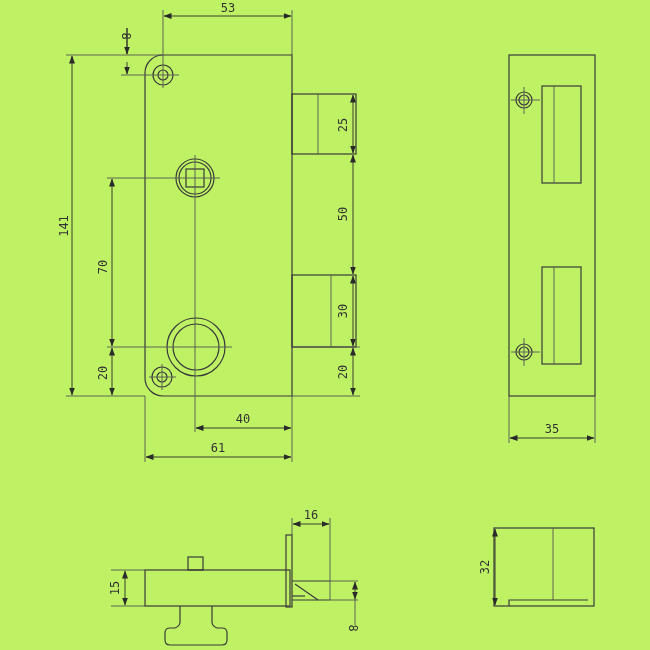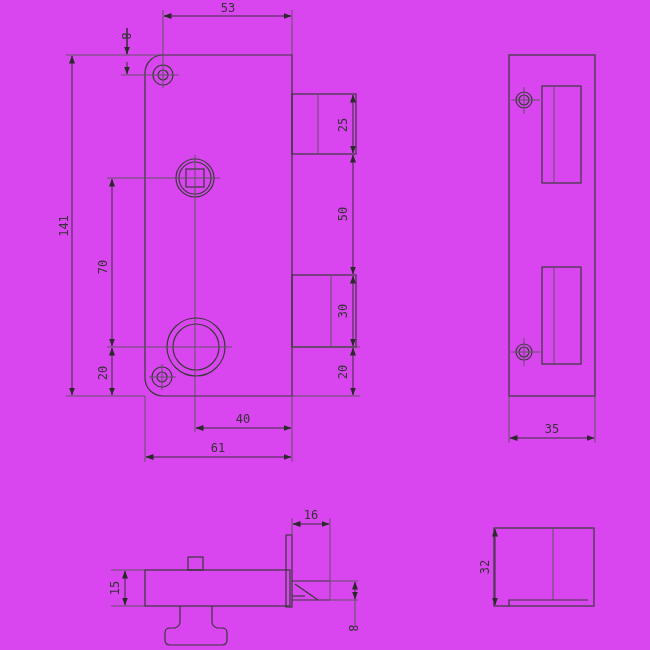--- a/index.html
+++ b/index.html
@@ -1,16 +1,16 @@
 <!DOCTYPE html>
 <html><head>
 <meta charset="utf-8">
 <style>
   html, body { margin:0; padding:0; background:#ffffff; }
-  #canvas { position:relative; width:650px; height:650px; background:#d946ef; overflow:hidden; }
+  #canvas { position:relative; width:650px; height:650px; background:#bef264; overflow:hidden; }
   svg { position:absolute; left:0; top:0; }
   .ln { stroke:#3a3a3a; stroke-width:1.2; fill:none; }
   .thin { stroke:#555555; stroke-width:0.9; fill:none; }
   .dim { stroke:#2a2a2a; stroke-width:0.9; fill:none; }
   .arr { fill:#2a2a2a; stroke:none; }
   .lbl { font-family:"DejaVu Sans Mono", monospace; font-size:12px; fill:#333333; }
 </style>
 </head>
 <body>
 

